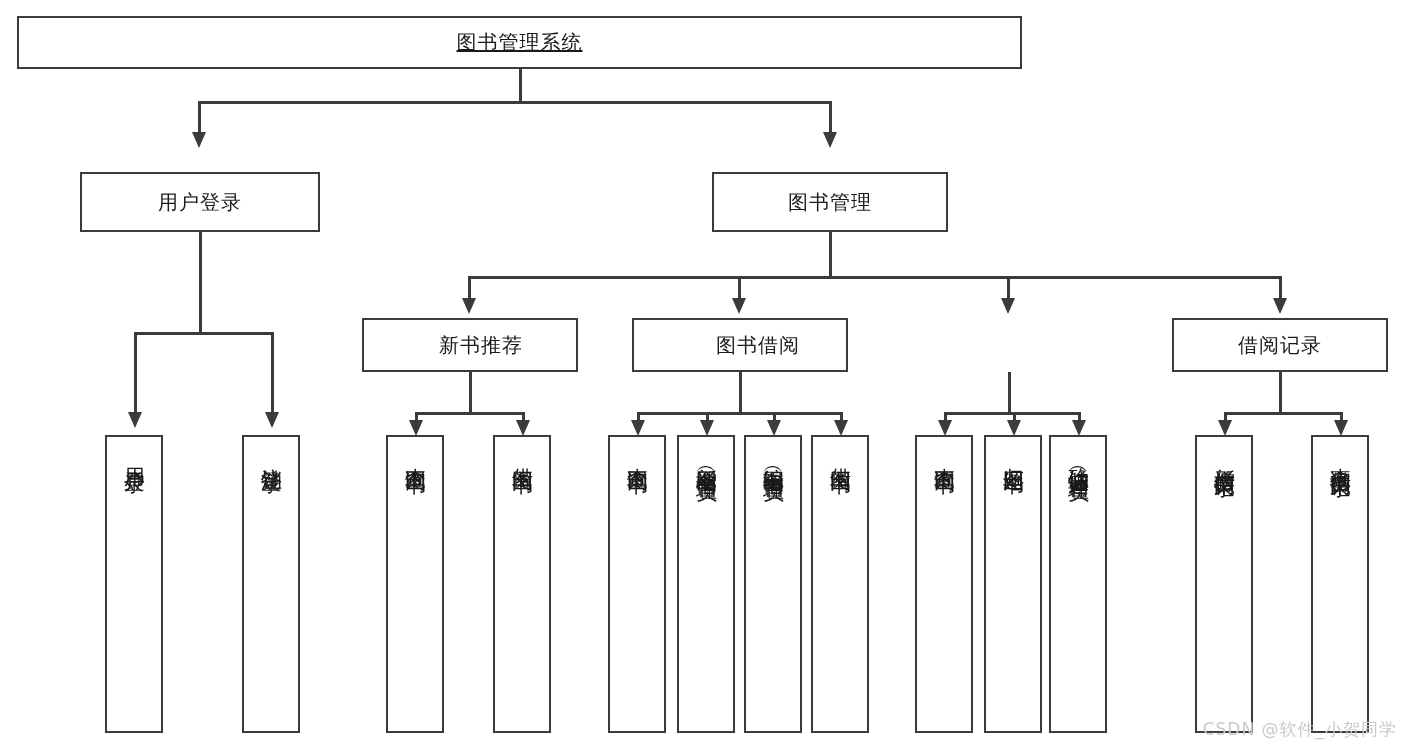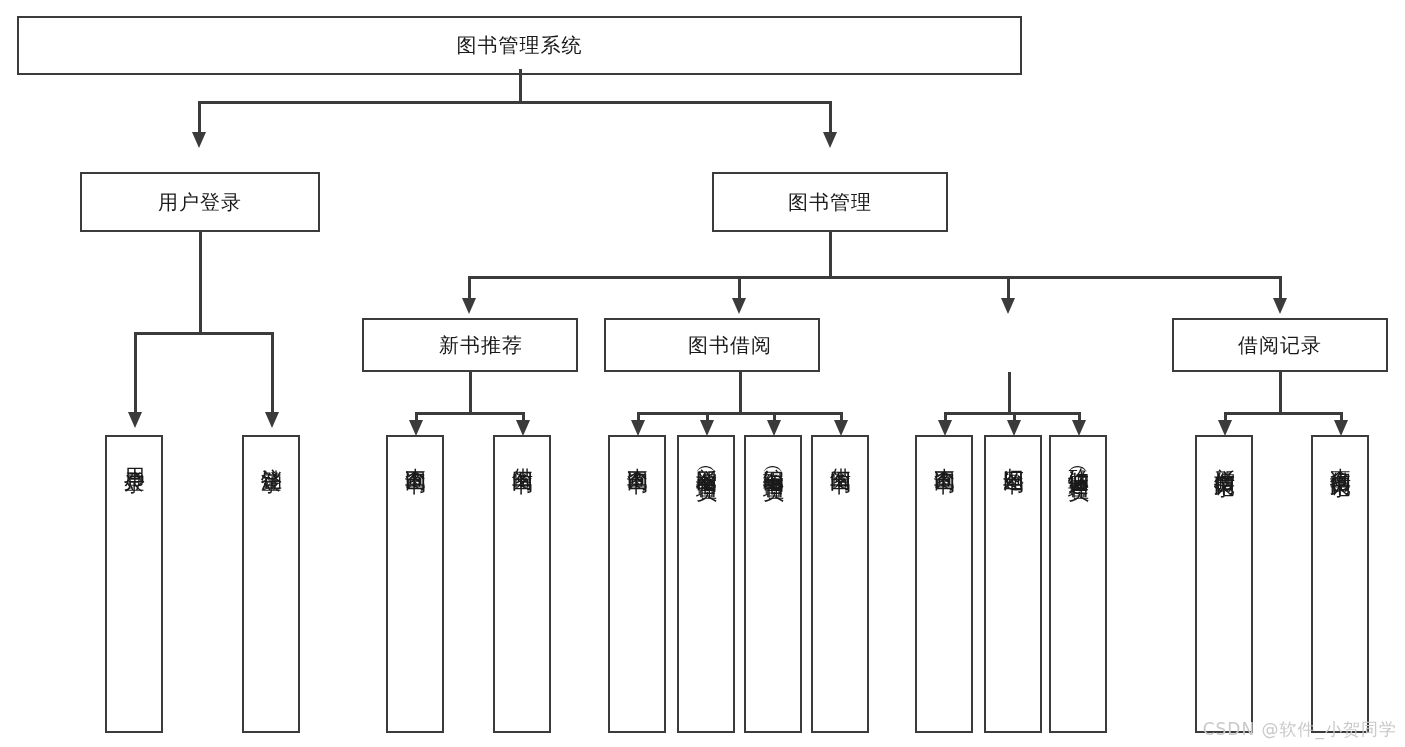--- a/index.html
+++ b/index.html
@@ -27,21 +27,21 @@
        border-top:16px solid #3b3b3b;}
 
   #watermark{position:absolute;right:8px;bottom:6px;font-size:17px;
              color:#c9c9c9;letter-spacing:1px;white-space:nowrap;}
 </style>
 </head>
 <body>
 
 <div id="page">
 
-  <div class="node h" style="left:17px;top:16px;width:1005px;height:59px;">
+  <div class="node h" style="left:17px;top:16px;width:1005px;height:53px;text-decoration:underline;">
     <span class="txt">图书管理系统</span>
   </div>
 
   <div class="ln v" style="left:519px;top:69px;height:34px;"></div>
   <div class="ln h" style="left:198px;top:101px;width:634px;"></div>
   <div class="ln v" style="left:198px;top:101px;height:33px;"></div>
   <div class="ln v" style="left:829px;top:101px;height:33px;"></div>
   <div class="arw" style="left:192px;top:132px;"></div>
   <div class="arw" style="left:823px;top:132px;"></div>
 
@@ -66,21 +66,21 @@
   <div class="ln v" style="left:1007px;top:276px;height:24px;"></div>
   <div class="ln v" style="left:1279px;top:276px;height:24px;"></div>
   <div class="arw" style="left:462px;top:298px;"></div>
   <div class="arw" style="left:732px;top:298px;"></div>
   <div class="arw" style="left:1001px;top:298px;"></div>
   <div class="arw" style="left:1273px;top:298px;"></div>
 
   <div class="node h" style="left:362px;top:318px;width:216px;height:54px;padding-left:22px;">
     <span class="txt">新书推荐</span>
   </div>
-  <div class="node h" style="left:604px;top:318px;width:216px;height:54px;padding-left:36px;">
+  <div class="node h" style="left:632px;top:318px;width:216px;height:54px;padding-left:36px;">
     <span class="txt">图书借阅</span>
   </div>
   <div class="node h" style="left:1172px;top:318px;width:216px;height:54px;font-family:Liberation Serif, serif;">
     <span class="txt">借阅记录</span>
   </div>
 
   <div class="ln v" style="left:469px;top:372px;height:42px;"></div>
   <div class="ln h" style="left:415px;top:412px;width:110px;"></div>
   <div class="ln v" style="left:415px;top:412px;height:12px;"></div>
   <div class="ln v" style="left:522px;top:412px;height:12px;"></div>

